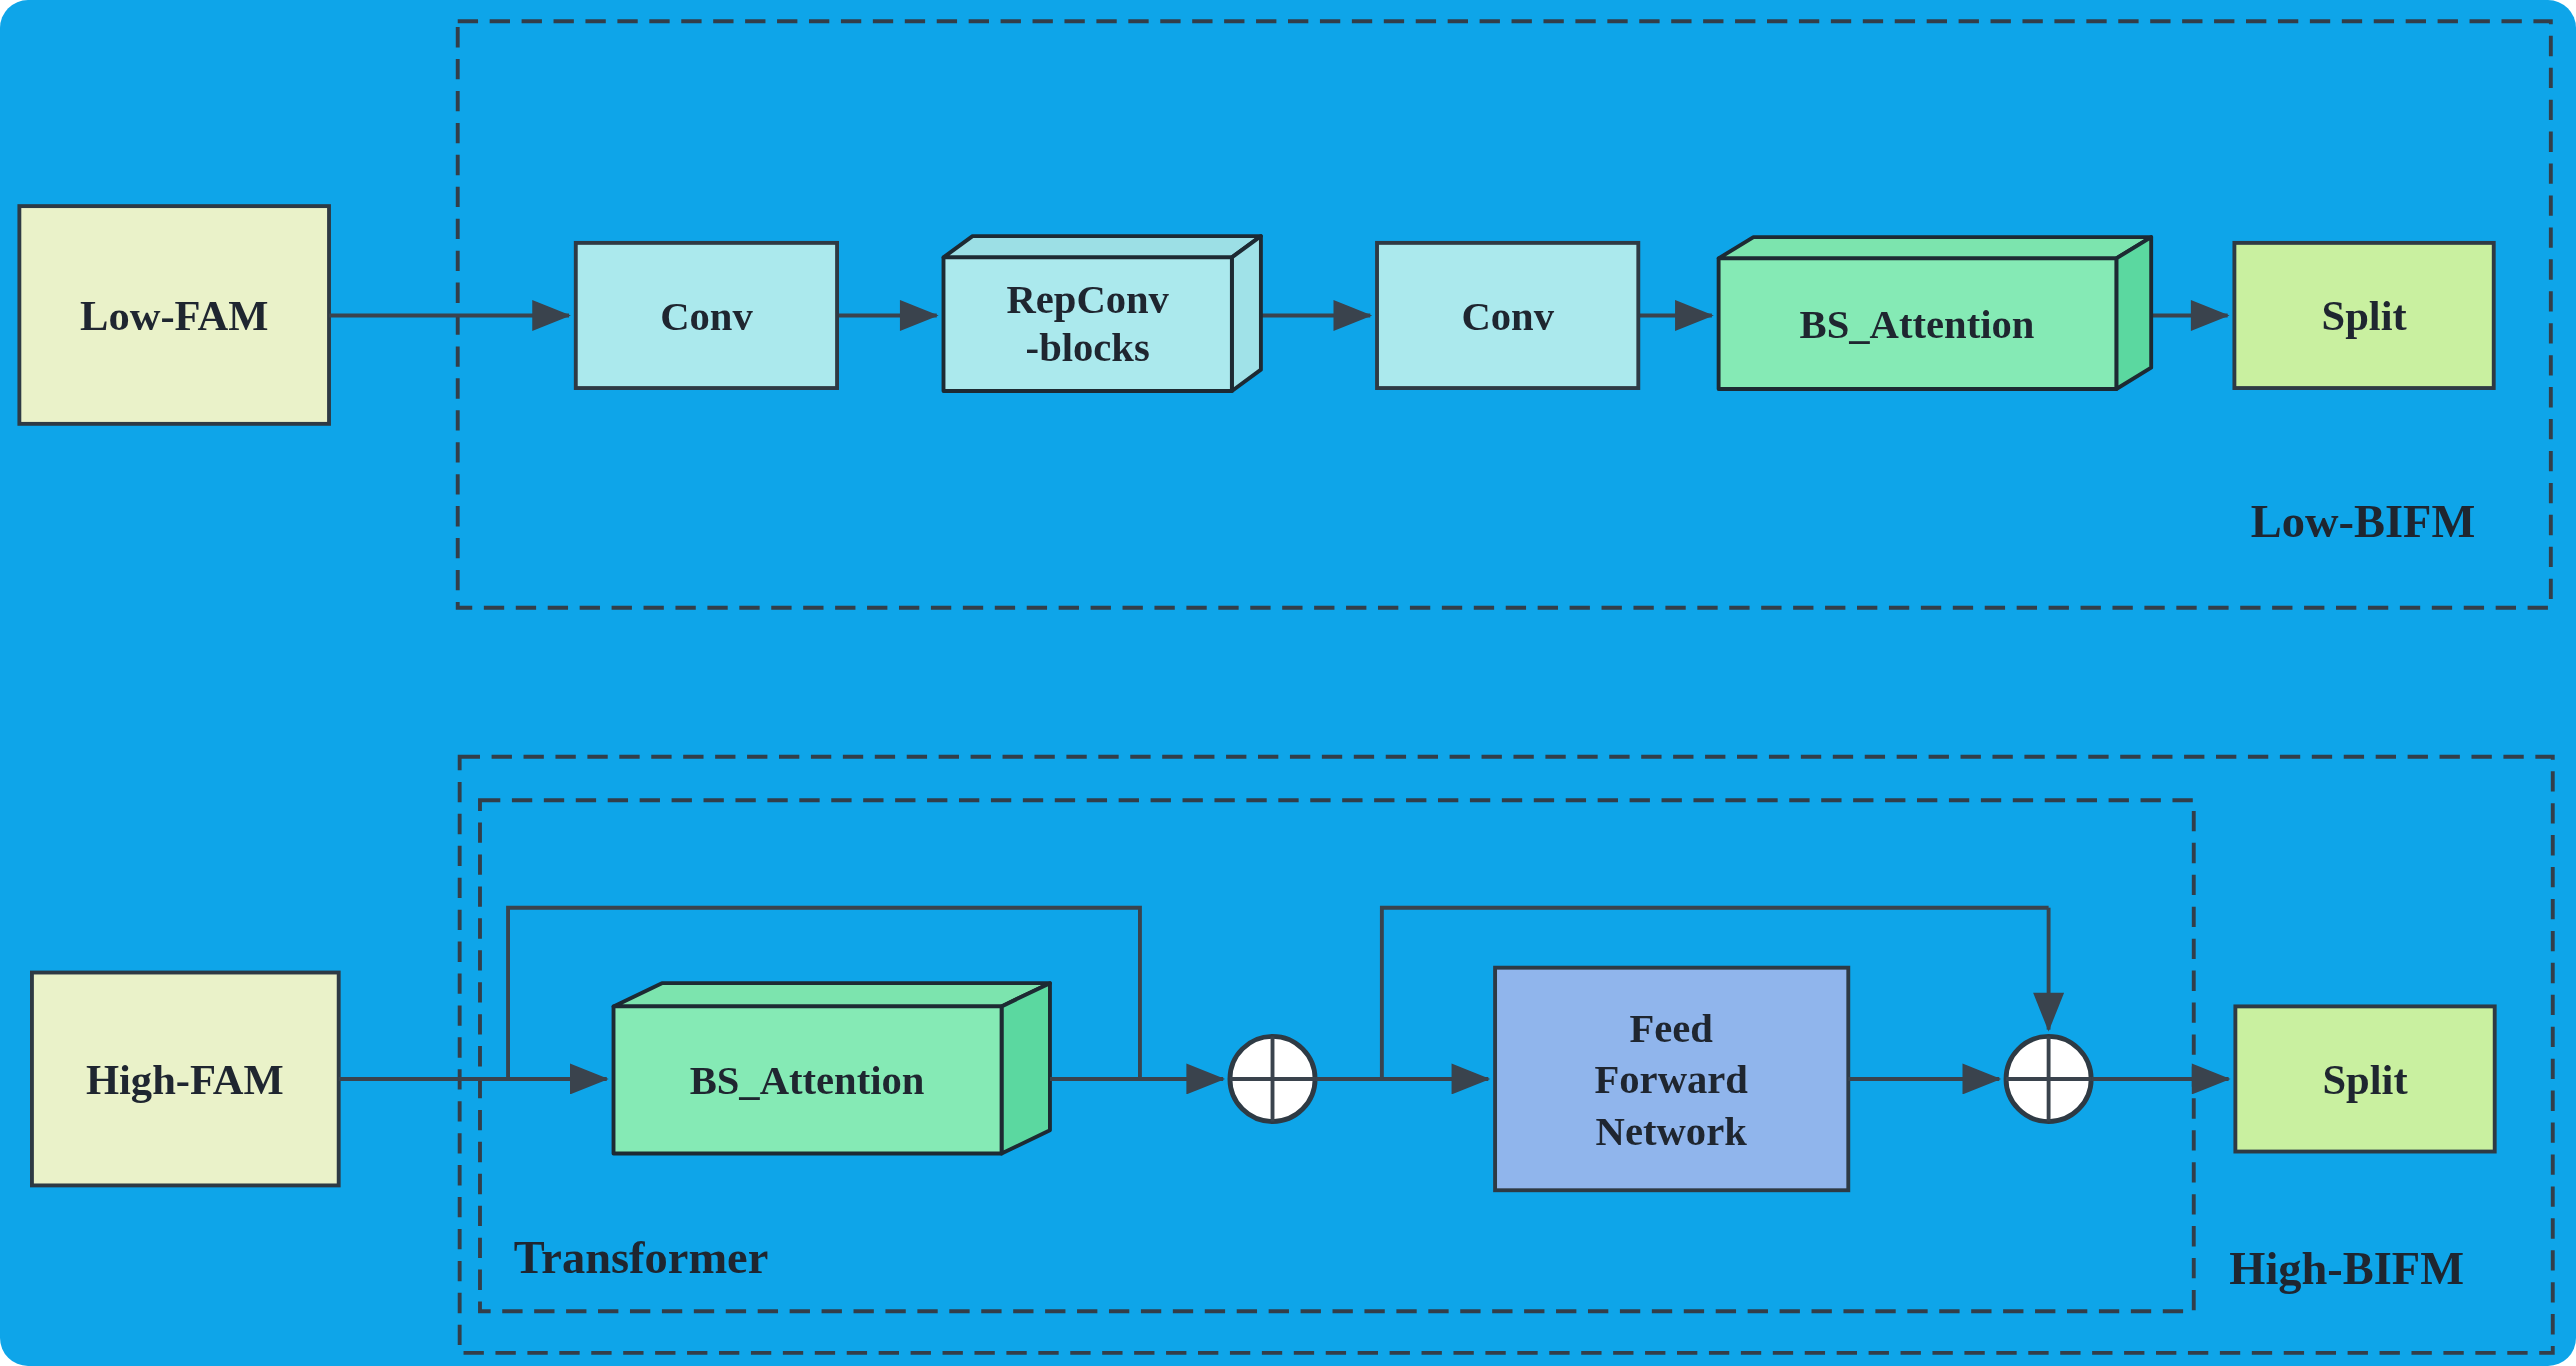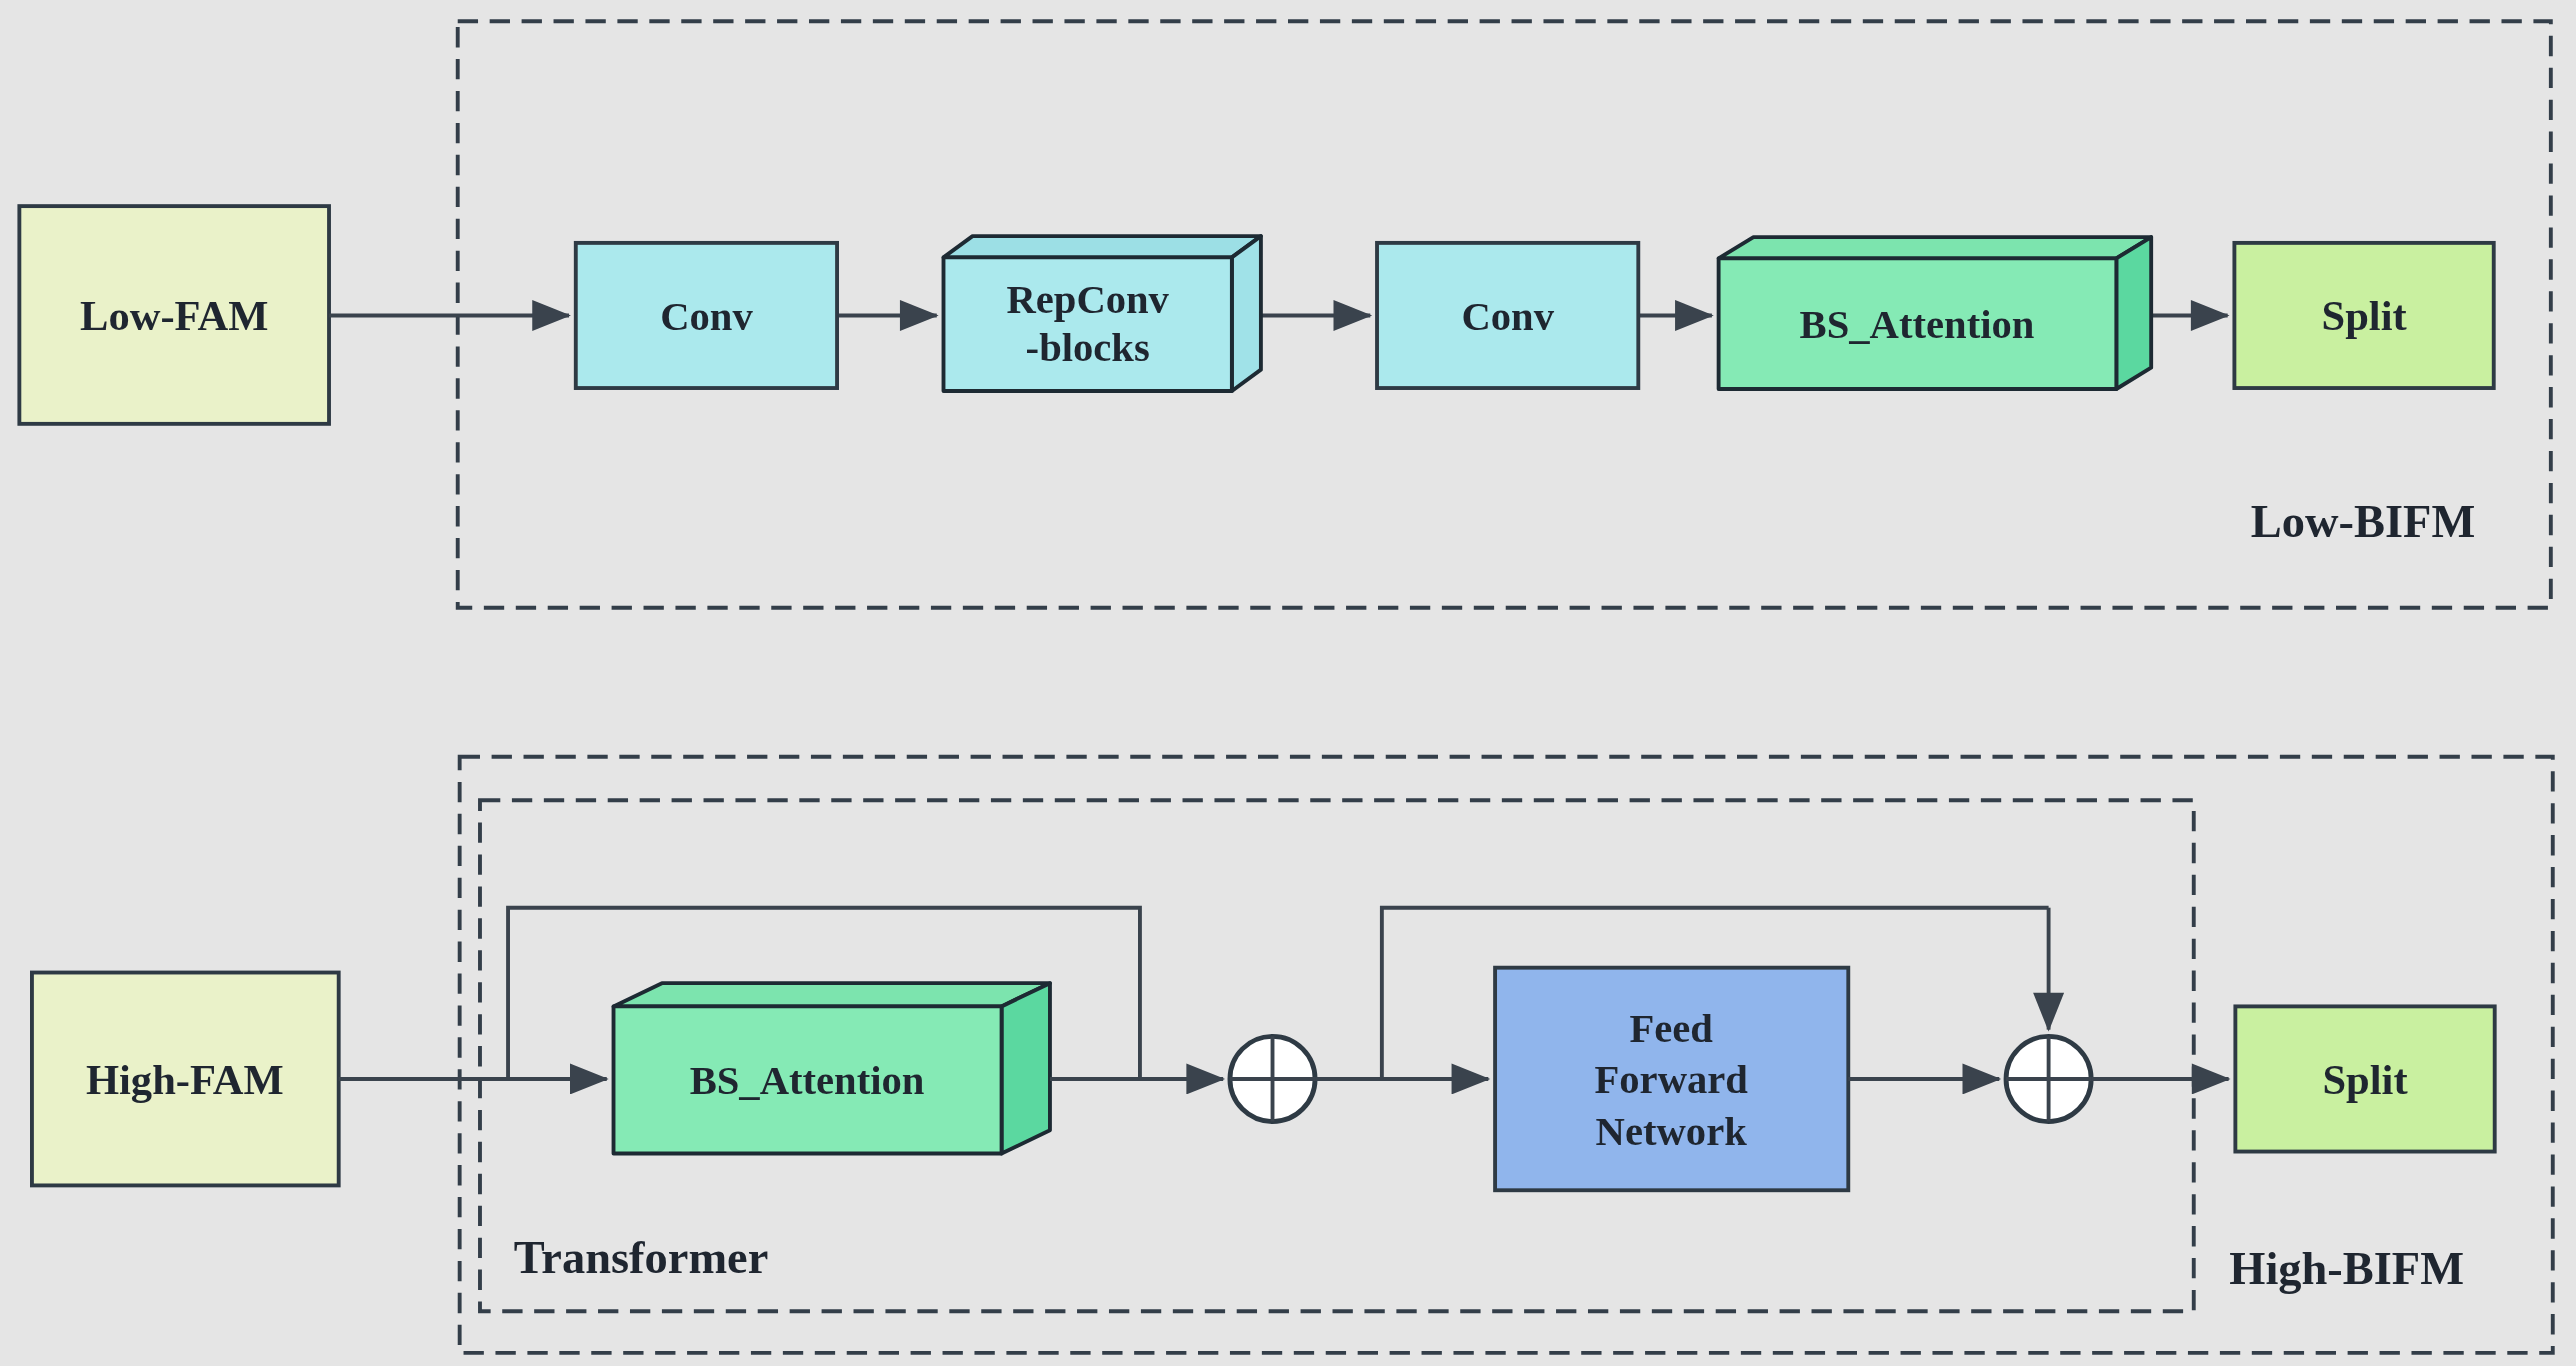--- a/index.html
+++ b/index.html
@@ -2,21 +2,22 @@
 <html><head>
 <meta charset="utf-8">
 <style>
   html, body {
     margin: 0;
     padding: 0;
     background: #ffffff;
   }
   .diagram-wrap {
     width: 100%;
-    background: #e5e5e5;
+    background: #0ea5e9;
+    border-radius: 28px;
   }
   svg {
     display: block;
     width: 100%;
     height: auto;
   }
   .solid-line {
     stroke: #3a434d;
     stroke-width: 4;
     fill: none;

